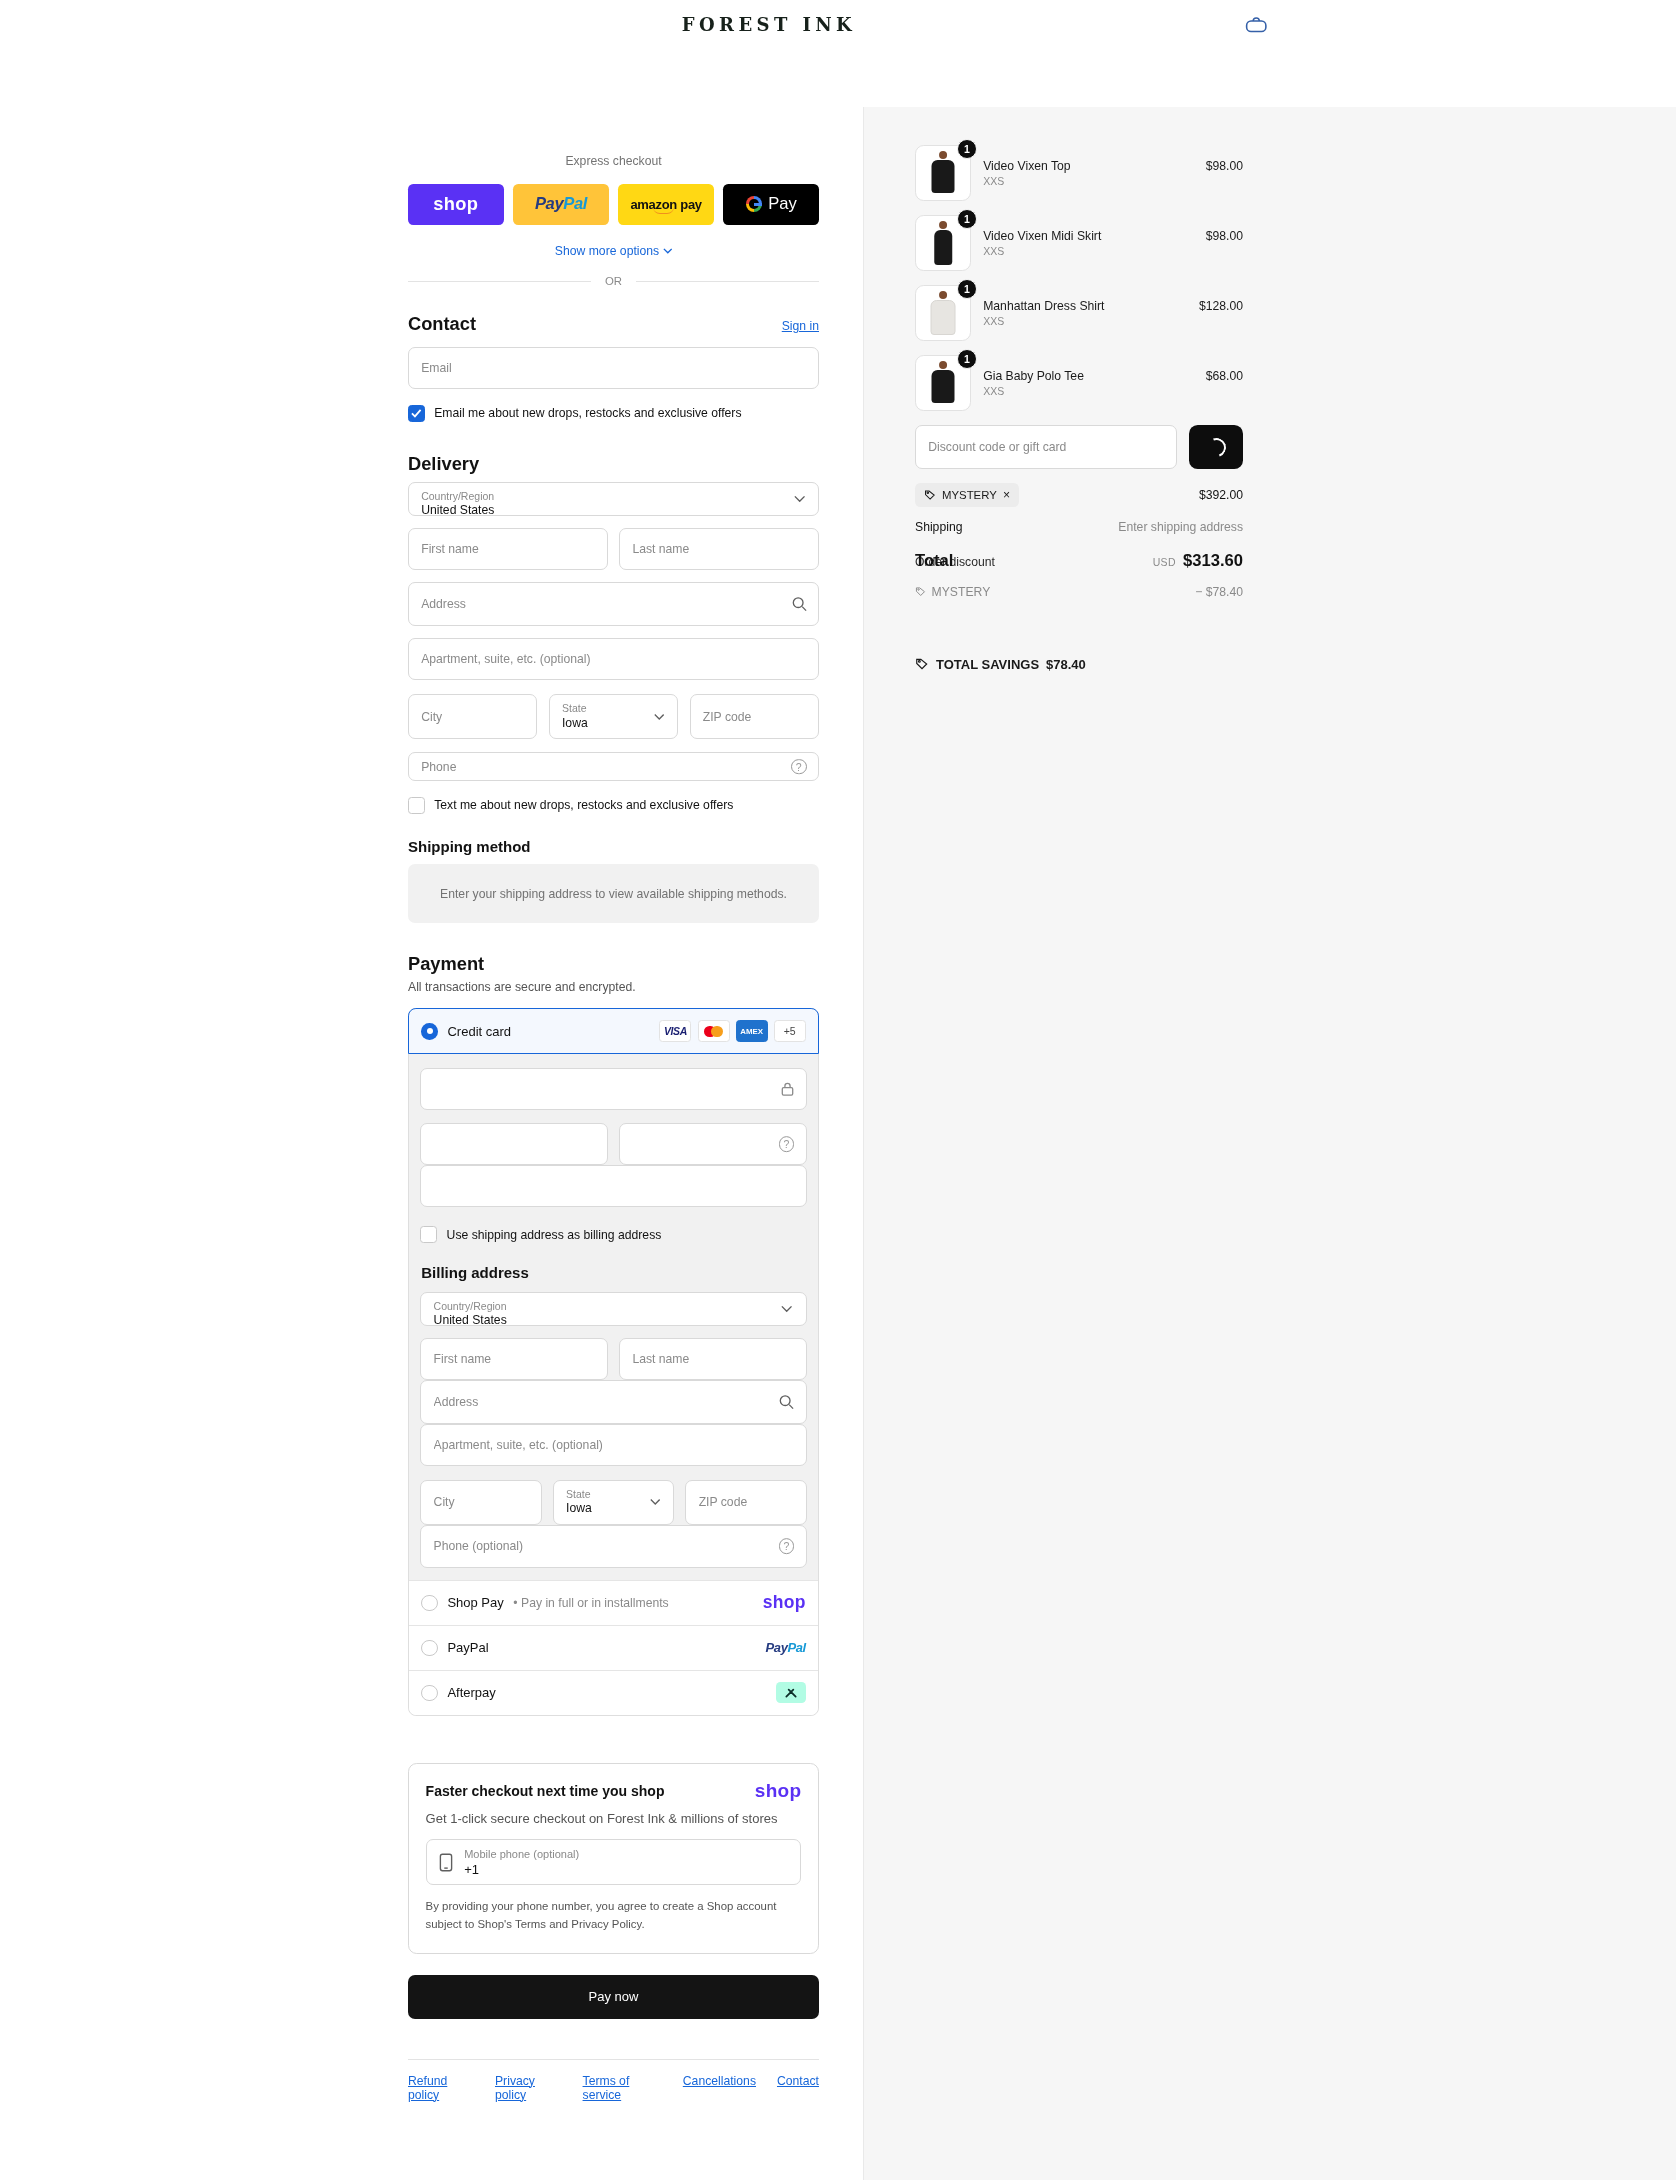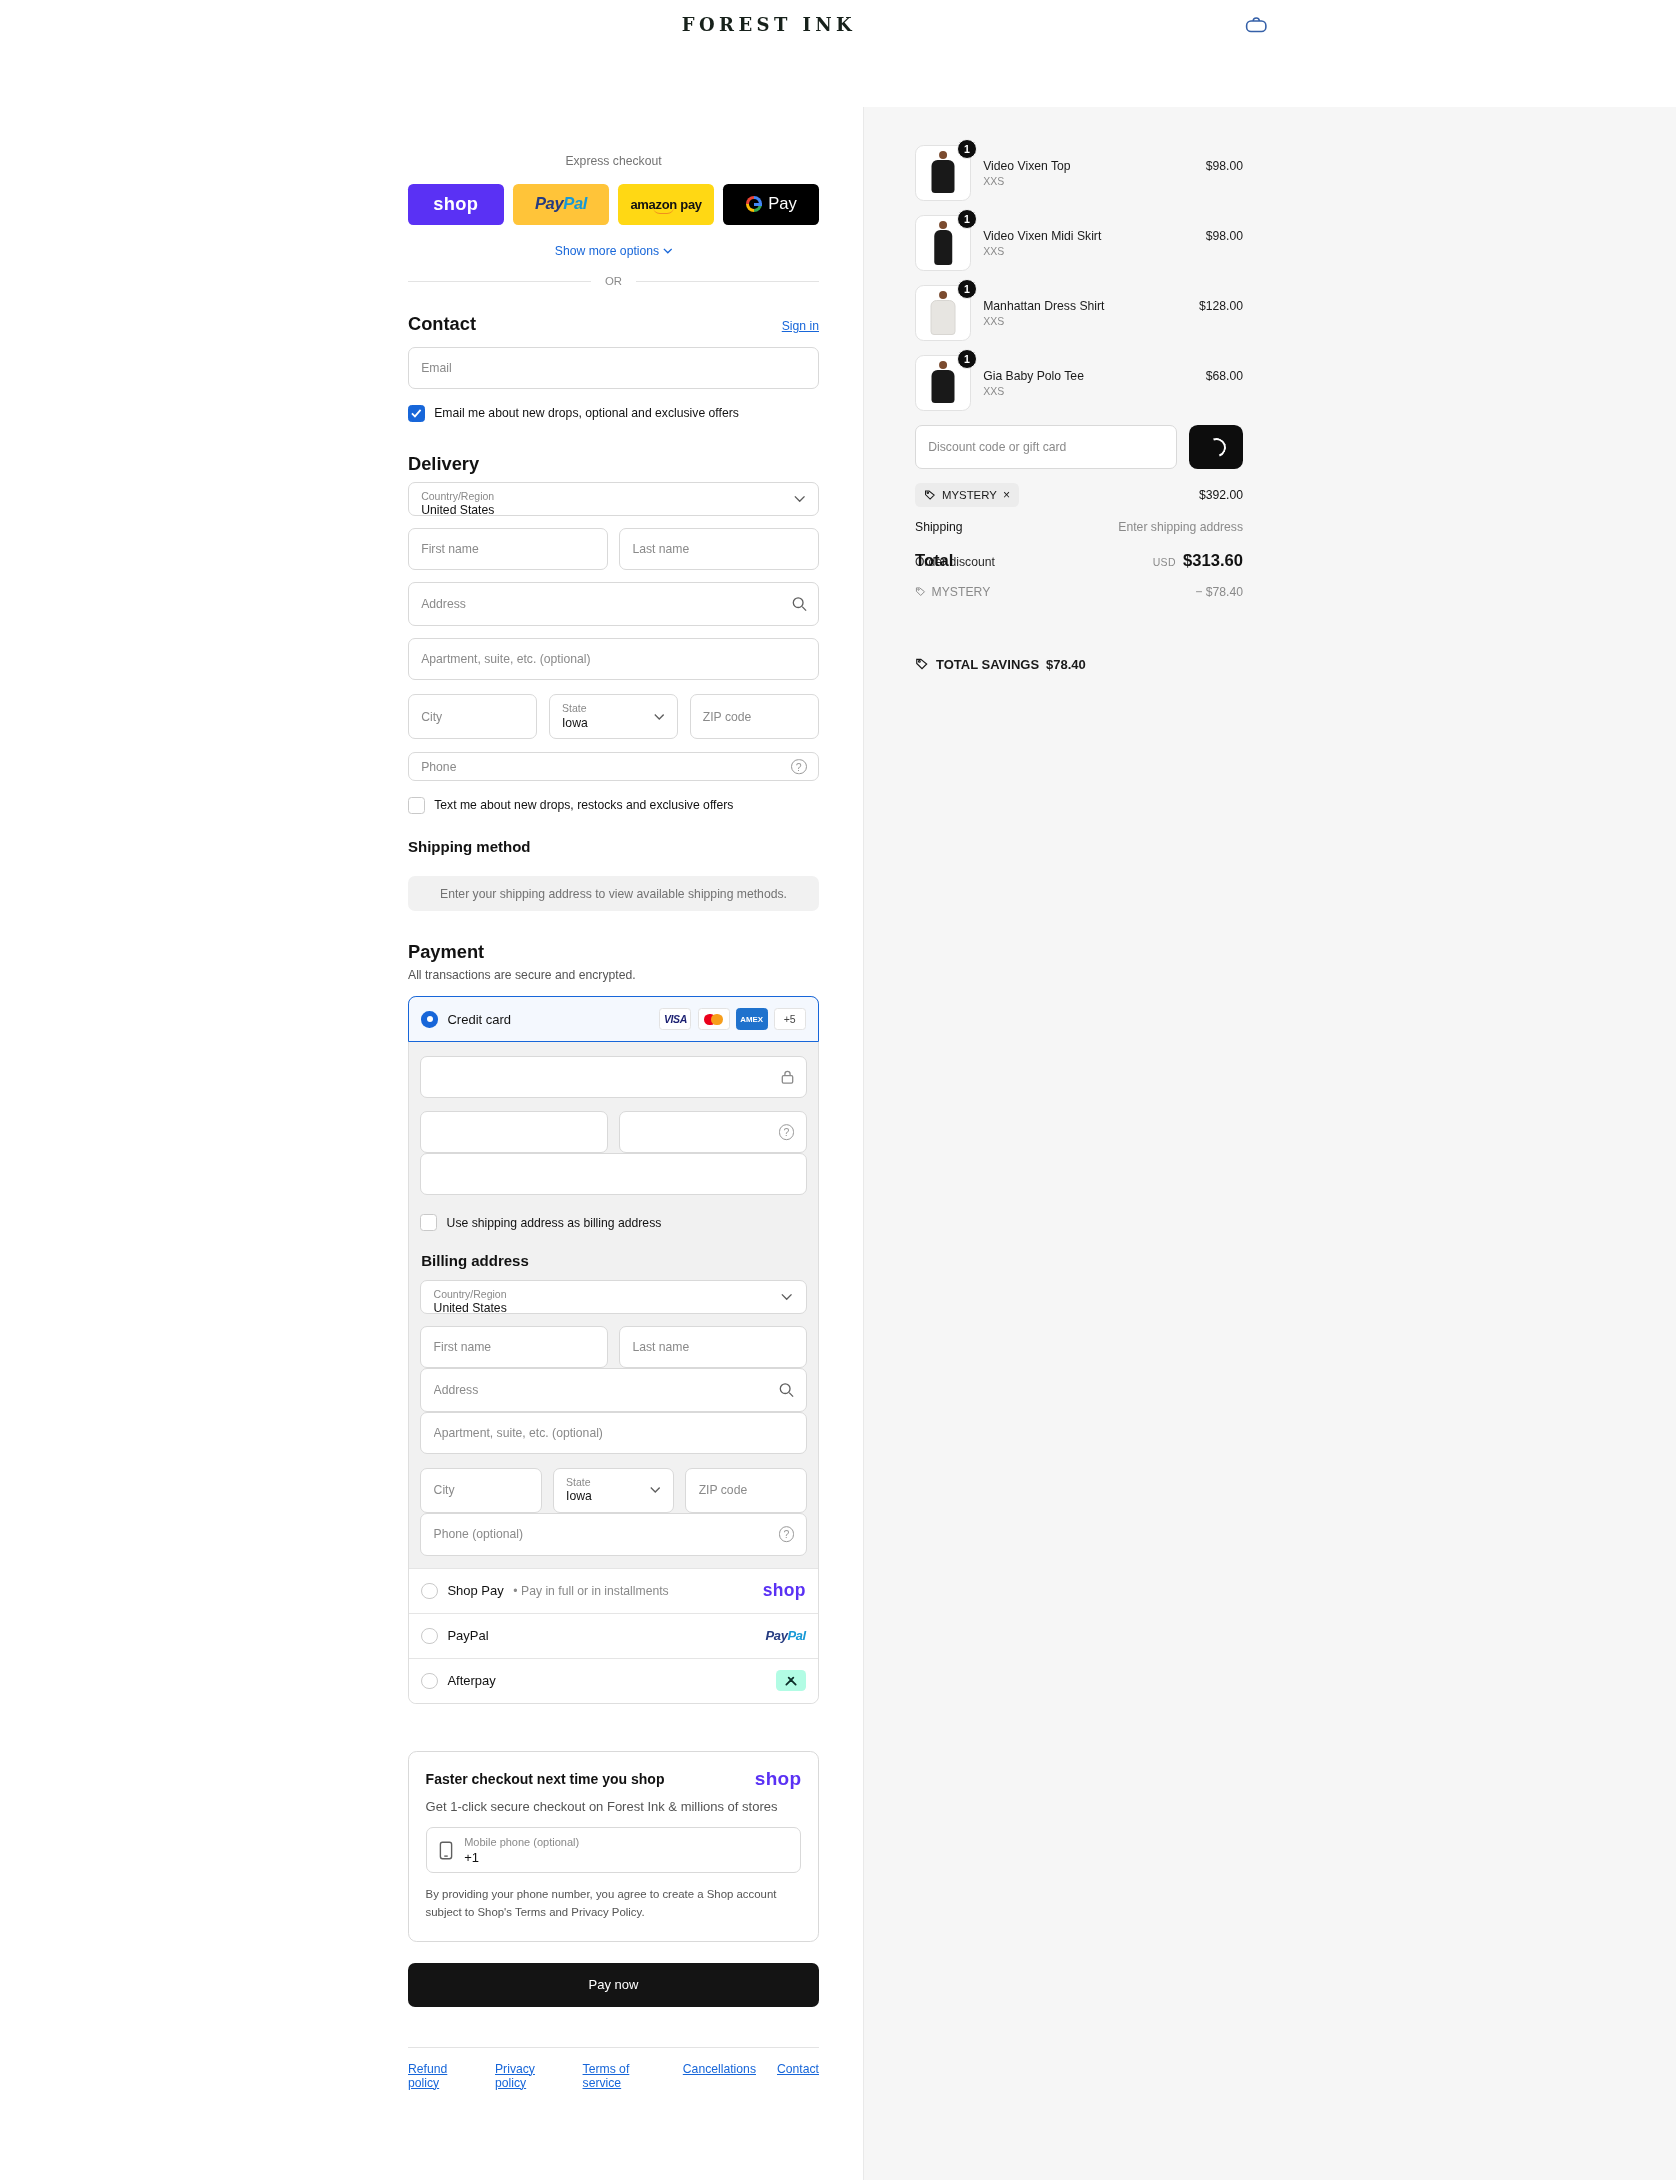--- a/index.html
+++ b/index.html
@@ -102,21 +102,21 @@
   .select .ficon{right:13px;}
   .row2{display:flex;gap:11.4px;margin-top:12.2px;}
   .row2 .field{flex:1;height:42px;margin-top:0;}
   .row3{display:grid;grid-template-columns:1fr 1fr 1fr;gap:11.4px;margin-top:14px;}
   .row3 .field{height:45px;margin-top:0;}
   .row3 .plain{display:flex;align-items:center;}
   .check-row{display:flex;align-items:center;gap:9.6px;margin-top:15.7px;font-size:12.2px;color:#121212;cursor:pointer;}
   .cbox{width:16.6px;height:16.6px;border:0.9px solid #c9c9c9;border-radius:3.5px;background:#fff;flex:0 0 auto;
         display:flex;align-items:center;justify-content:center;box-sizing:border-box;}
   .cbox.checked{background:#1766d9;border-color:#1766d9;}
-  .notice{margin-top:21px;height:35px;background:#f1f1f1;border-radius:7px;display:flex;
+  .notice{margin-top:9px;height:59px;background:#f1f1f1;border-radius:7px;display:flex;
           align-items:center;justify-content:center;color:#737373;font-size:12.2px;}
   .subtext{margin-top:5.2px;color:#545454;font-size:12.2px;}
   
   .pay-container{margin-top:14px;border:0.9px solid #dedede;border-radius:7.9px;}
   .cc-head{height:44px;margin:-0.9px;border:0.9px solid #1766d9;background:#f4f8fe;border-radius:7.9px 7.9px 0 0;
            display:flex;align-items:center;gap:9.6px;padding:0 12.2px;cursor:pointer;position:relative;z-index:1;}
   .radio{width:16.6px;height:16.6px;border-radius:50%;border:0.9px solid #c9c9c9;background:#fff;
          box-sizing:border-box;flex:0 0 auto;}
   .radio.sel{border:none;background:#1766d9;display:flex;align-items:center;justify-content:center;}
   .radio.sel::after{content:"";width:6.1px;height:6.1px;border-radius:50%;background:#fff;}
@@ -334,21 +334,21 @@
   <div class="field f48">
     <input placeholder="Email" style="">
   </div>
 
   <label class="check-row">
     <span class="cbox checked">
       <svg width="10.5" height="8.7" viewBox="0 0 12 10" fill="none" stroke="#fff" stroke-width="2">
           <path d="M1 5l3.5 3.5L11 1"></path>
         </svg>
     </span>
-    <span>Email me about new drops, optional and exclusive offers</span>
+    <span>Email me about new drops, restocks and exclusive offers</span>
   </label>
 
   <div class="sec-head" style="margin-top:31px;">
     <h2>Delivery</h2>
   </div>
 
   <div class="field select">
     <div class="slabel">Country/Region</div>
     <div class="svalue">United States</div>
     <span class="ficon">

